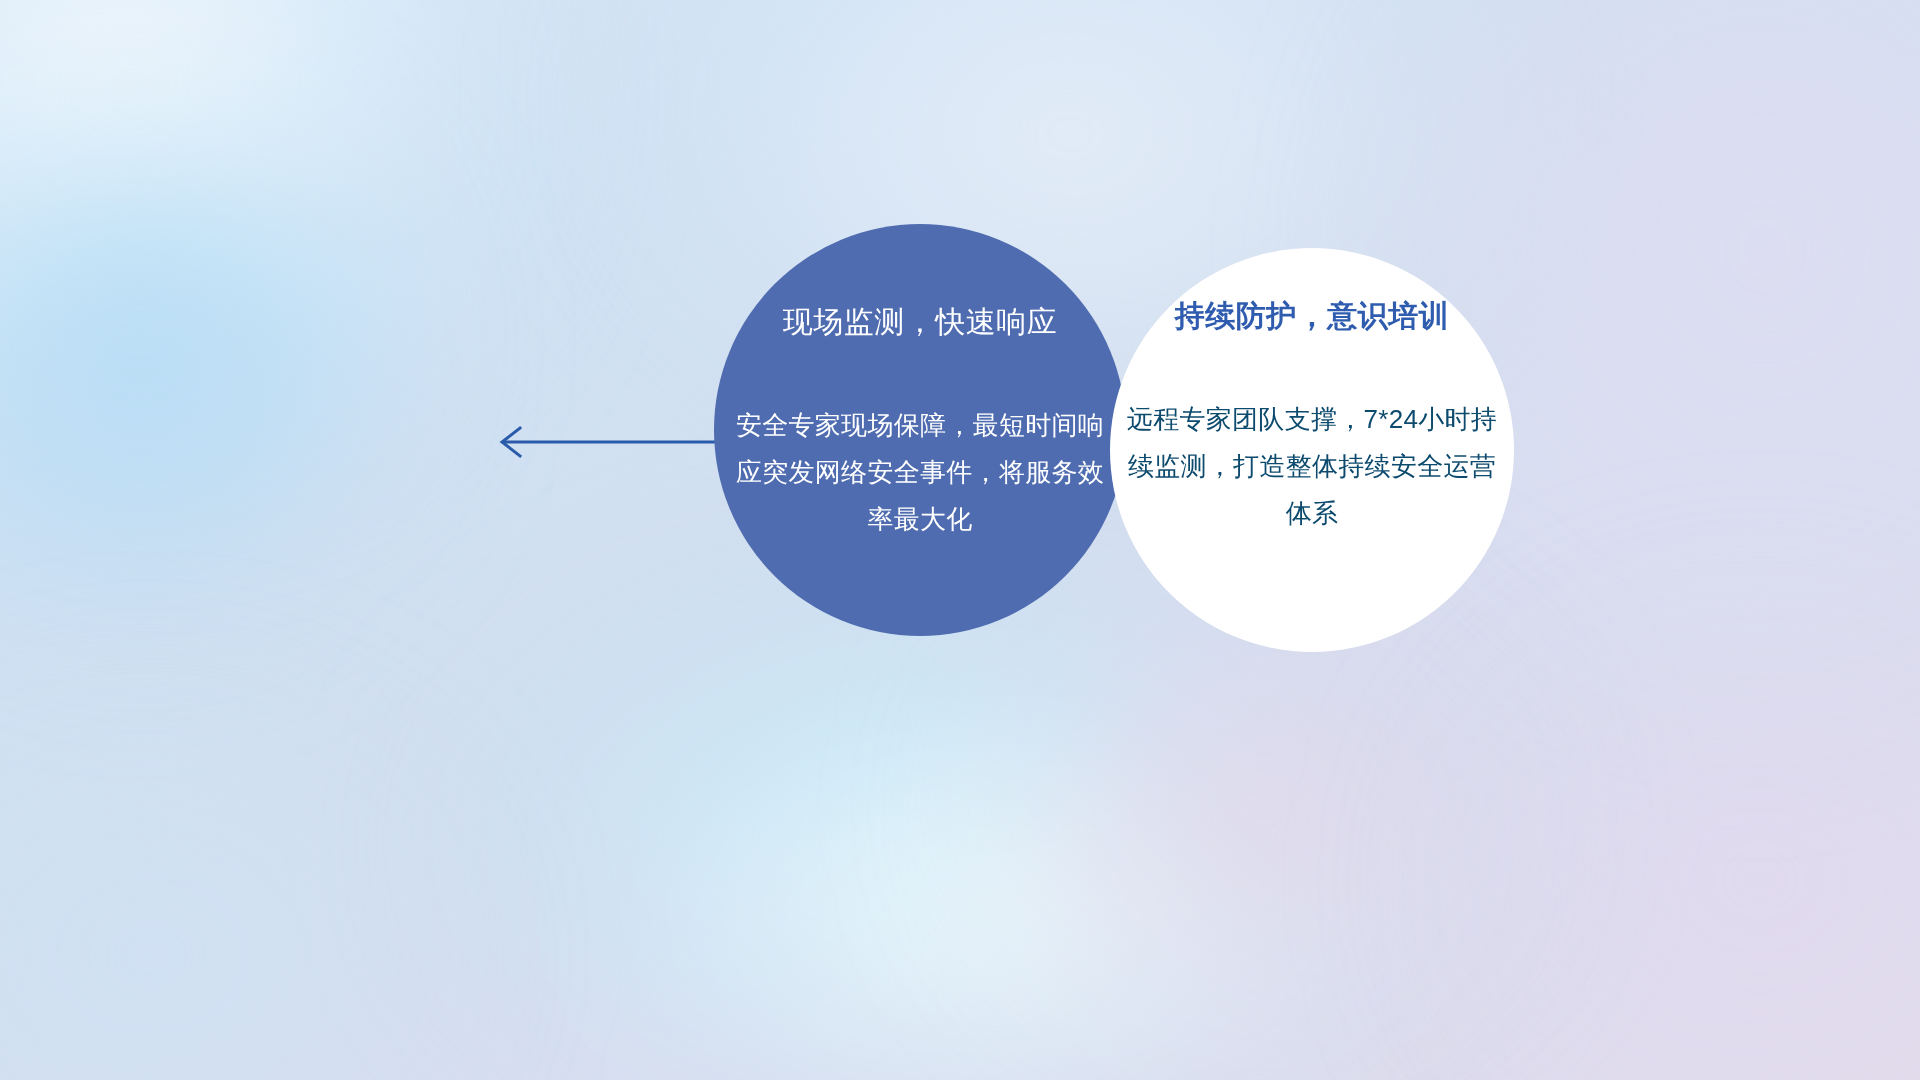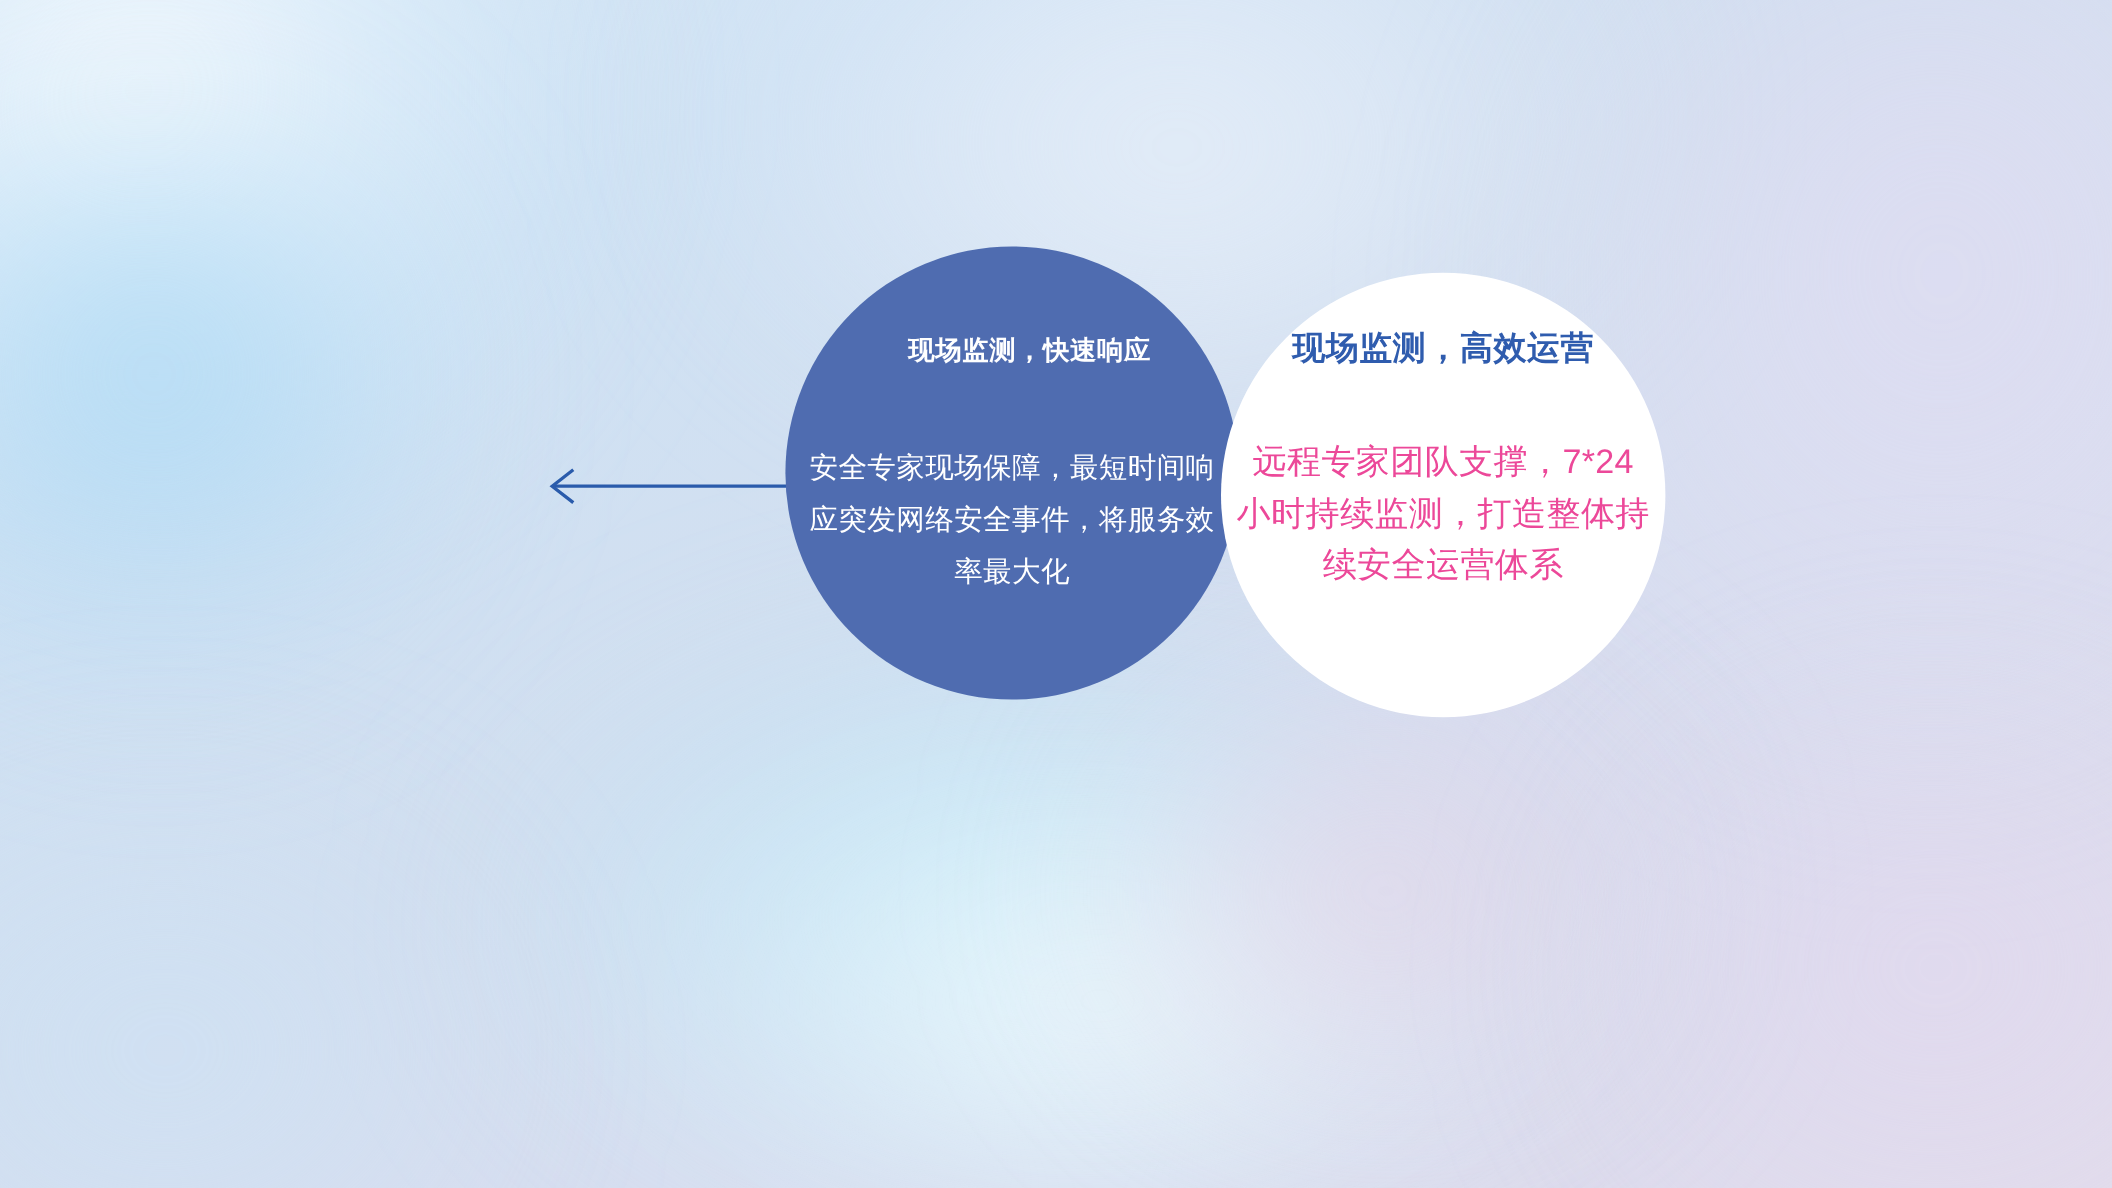--- a/index.html
+++ b/index.html
@@ -148,25 +148,25 @@
   
   .mid-content {
     position: absolute;
     left: 0;
     top: 0;
     width: 412px;
     text-align: center;
   }
   .mid-title {
     position: absolute;
-    left: 16px;
+    left: 0;
     top: 78px;
     width: 412px;
-    font-size: 24px;
-    font-weight: bold;
+    font-size: 30px;
+    font-weight: normal;
     color: #ffffff;
     letter-spacing: 0.5px;
     white-space: nowrap;
   }
   .mid-body {
     position: absolute;
     left: 20px;
     top: 178px;
     width: 372px;
     font-size: 26px;
@@ -192,22 +192,22 @@
     font-weight: bold;
     color: #2f5cae;
     letter-spacing: 0.5px;
     white-space: nowrap;
   }
   .right-body {
     position: absolute;
     left: 14px;
     top: 148px;
     width: 376px;
-    font-size: 31px;
-    color: #ec4899;
+    font-size: 26px;
+    color: #0c4a6e;
     line-height: 47px;
     letter-spacing: 0.3px;
   }
 
   
   #arrow {
     position: absolute;
     left: 490px;
     top: 420px;
     width: 230px;
@@ -239,18 +239,18 @@
 
   <div id="circle-middle" class="circle">
     <div class="mid-content">
       <div class="mid-title">现场监测，快速响应</div>
       <div class="mid-body">安全专家现场保障，最短时间响应突发网络安全事件，将服务效率最大化</div>
     </div>
   </div>
 
   <div id="circle-right" class="circle circle-white">
     <div class="right-content">
-      <div class="right-title">现场监测，高效运营</div>
+      <div class="right-title">持续防护，意识培训</div>
       <div class="right-body">远程专家团队支撑，7*24小时持续监测，打造整体持续安全运营体系</div>
     </div>
   </div>
 
 </div>
 
 </body></html>

